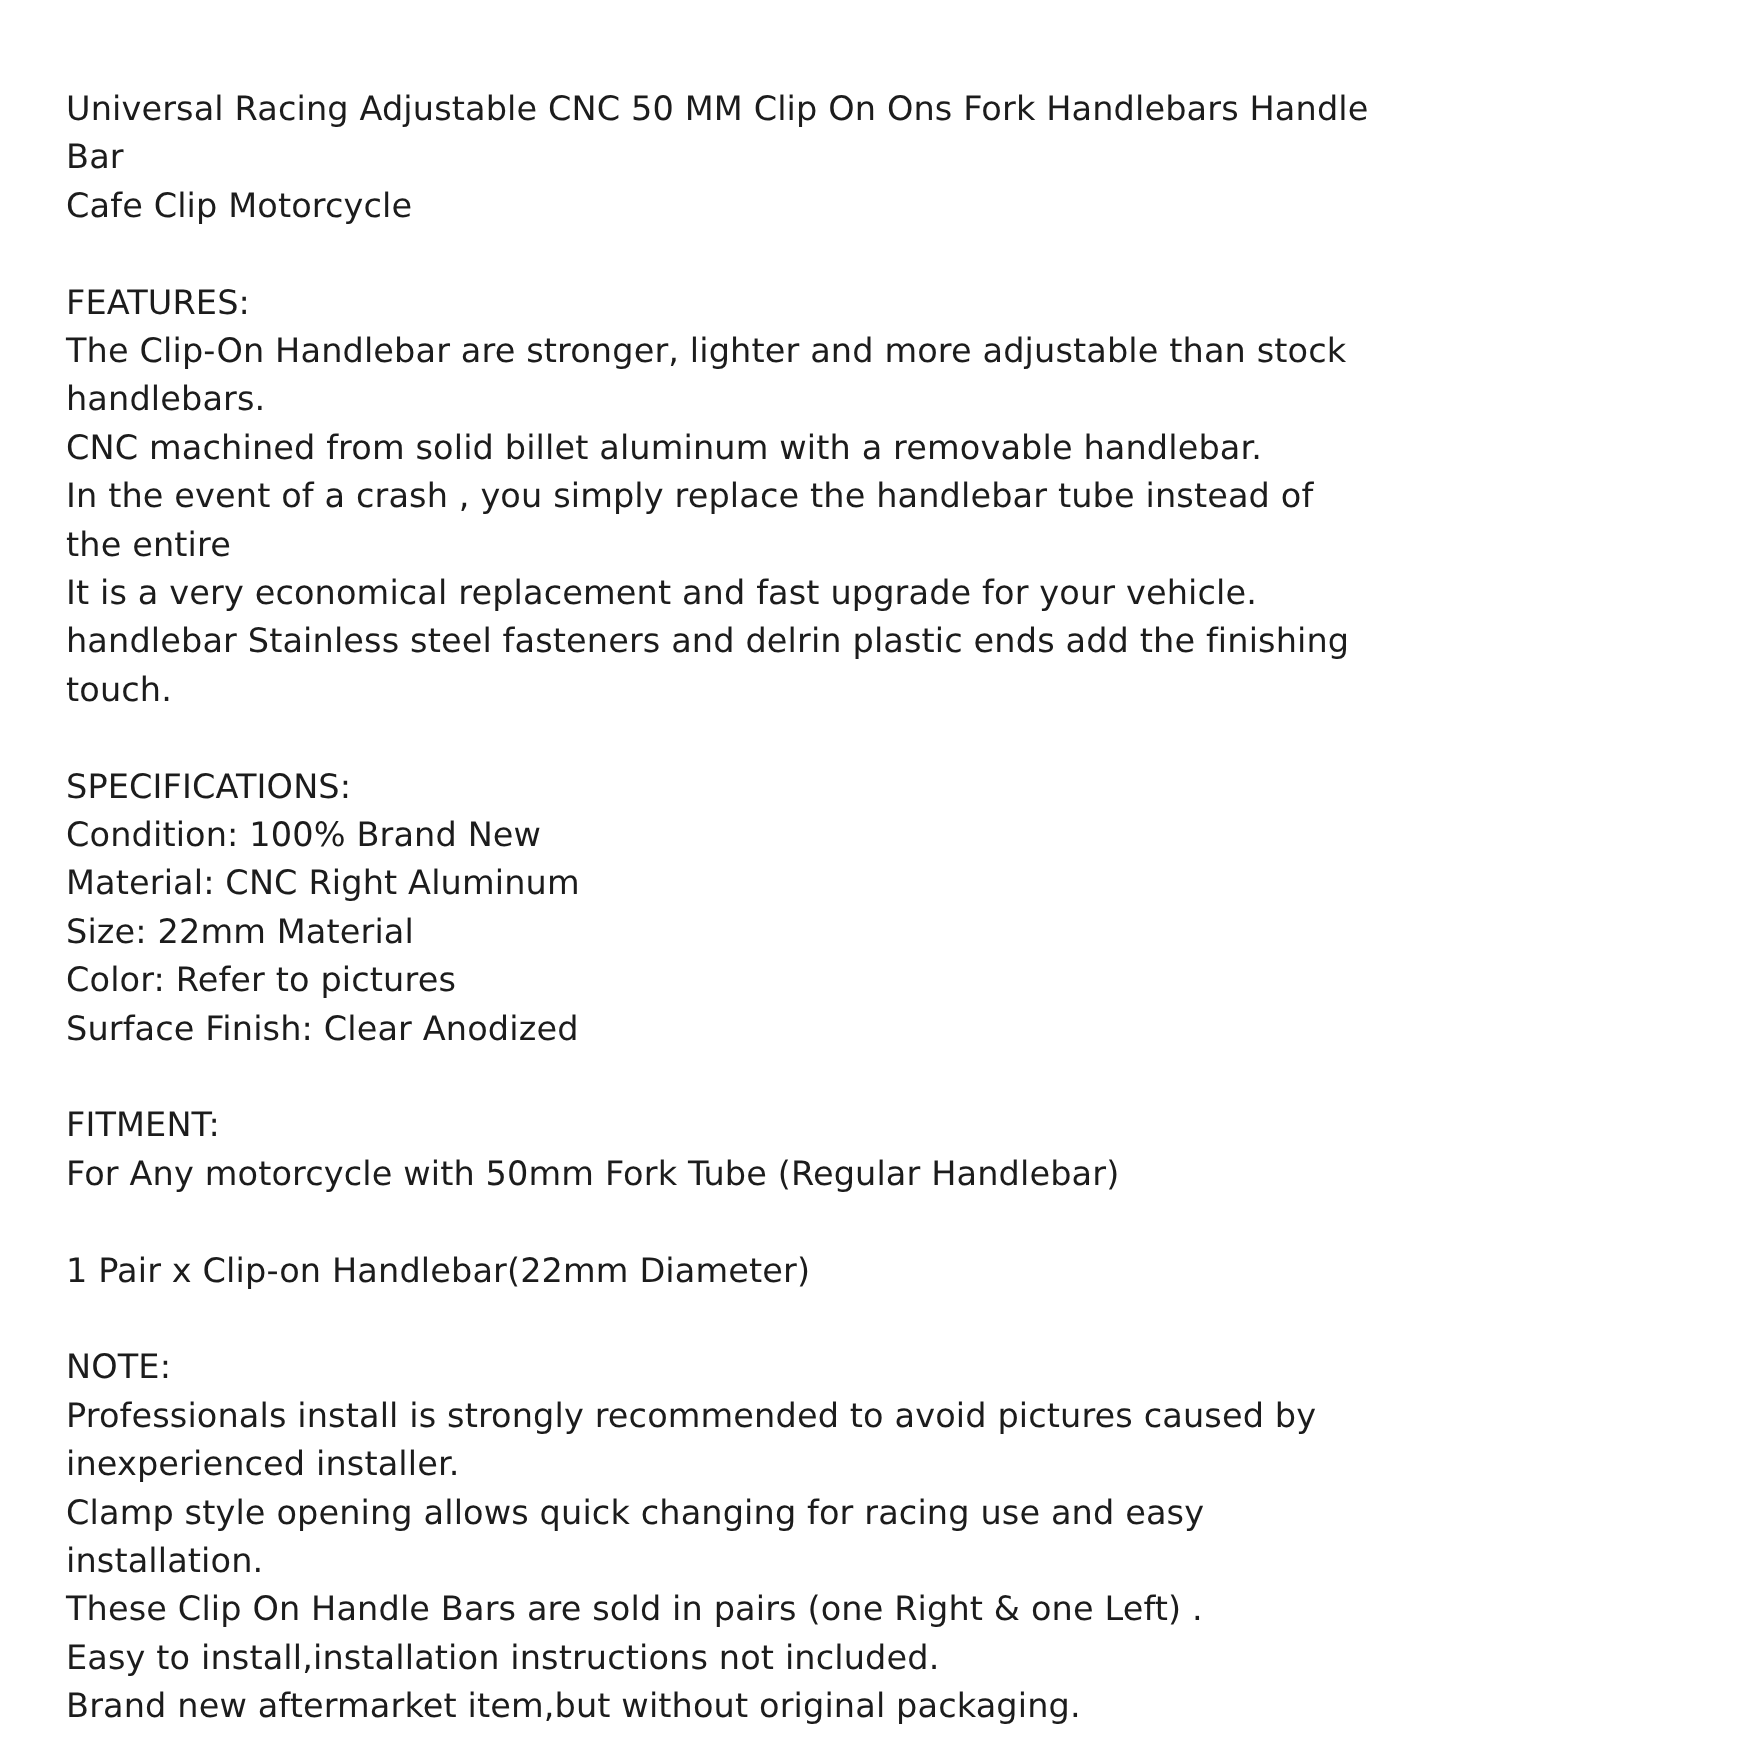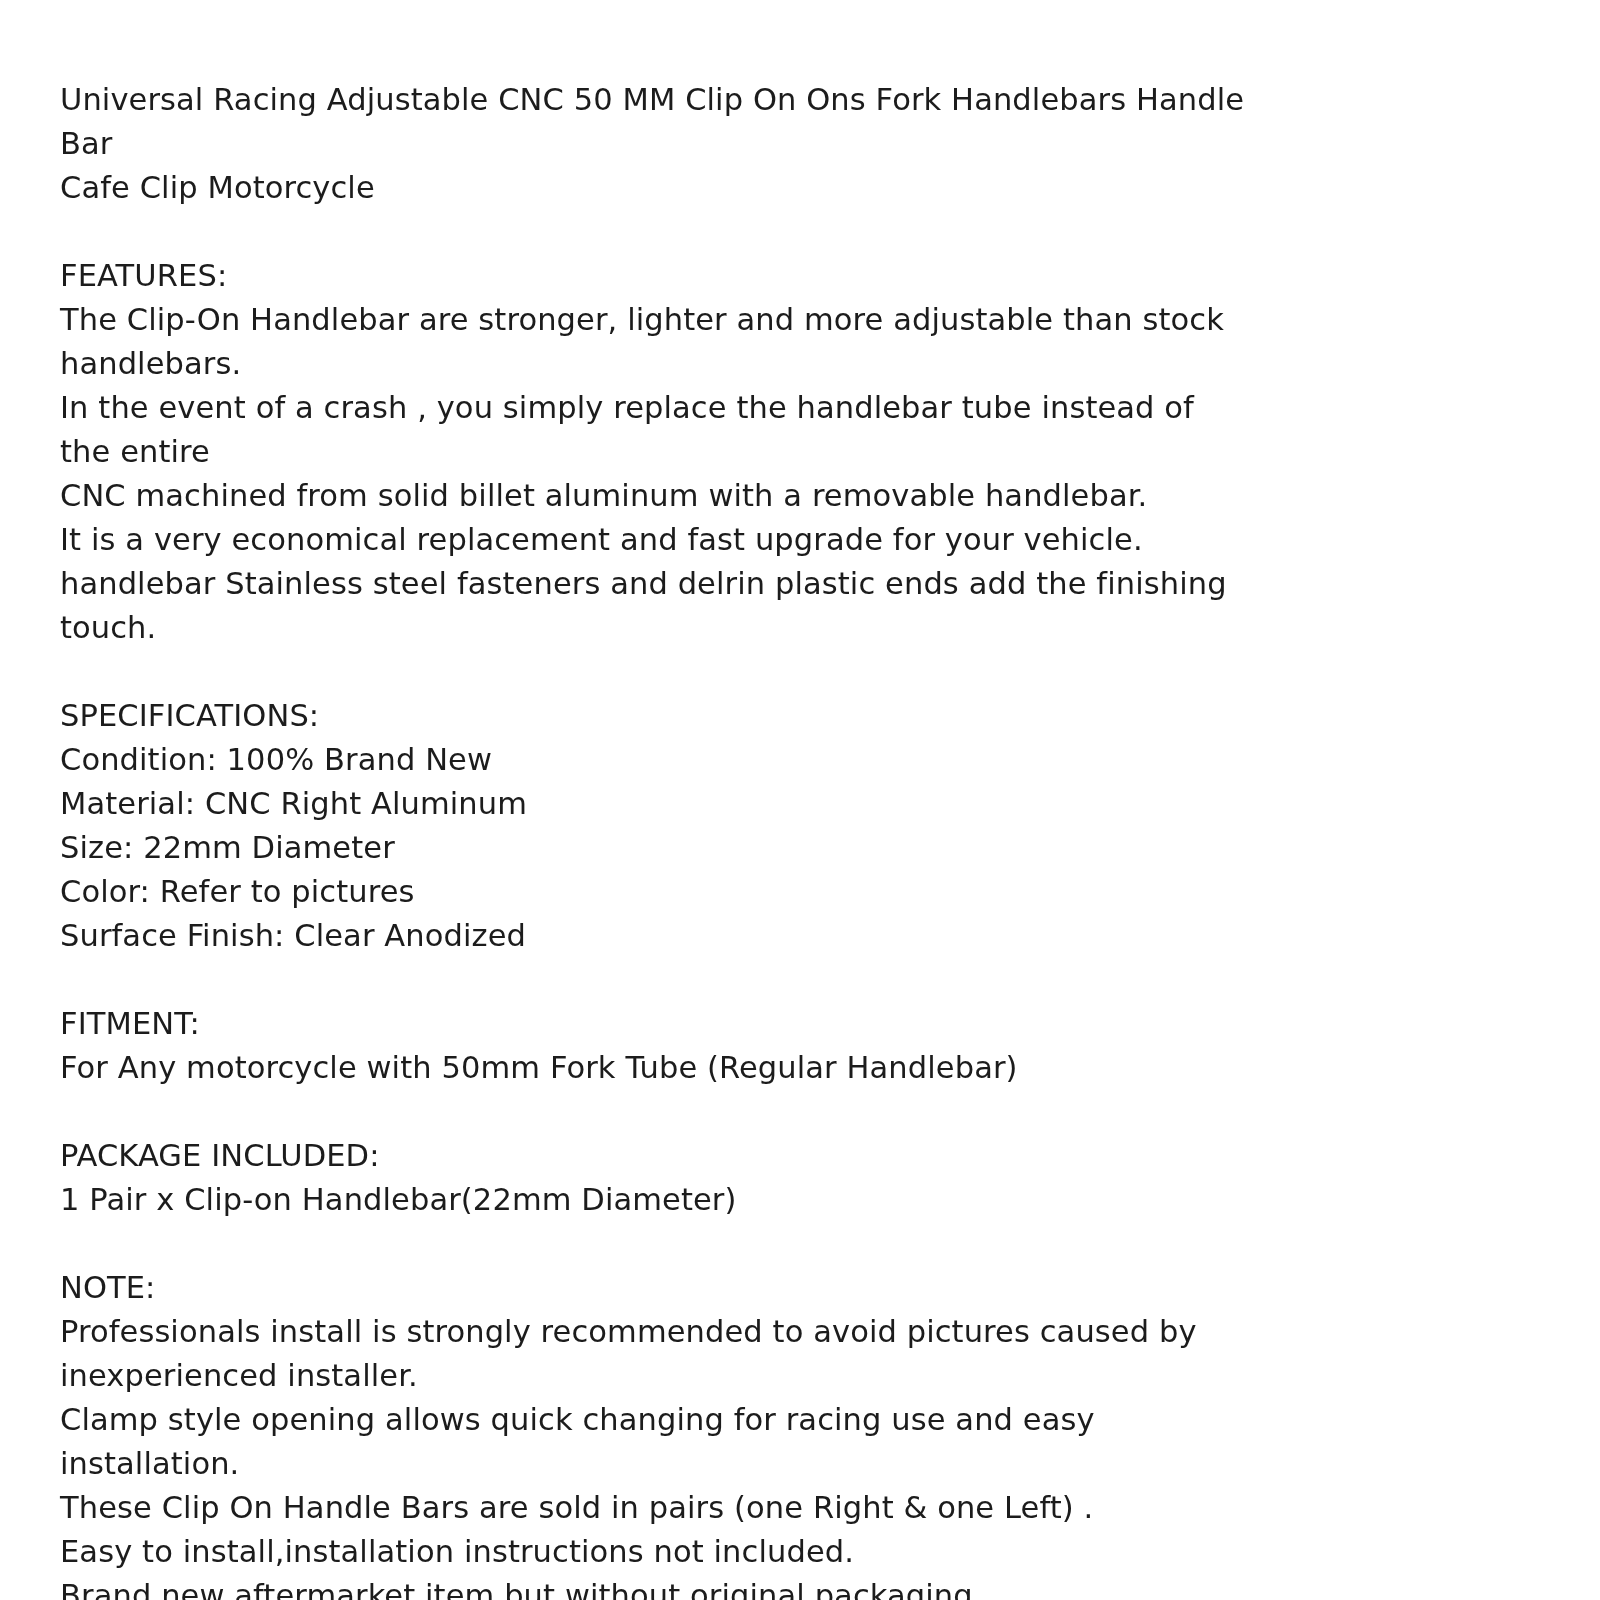--- a/index.html
+++ b/index.html
@@ -50,48 +50,47 @@
     <div class="title-block">
       <div class="line">Universal Racing Adjustable CNC 50 MM Clip On Ons Fork Handlebars Handle Bar</div>
       <div class="line">Cafe Clip Motorcycle</div>
     </div>
 
     <div class="spacer"></div>
 
     <div class="section">
       <div class="line">FEATURES:</div>
       <div class="line">The Clip-On Handlebar are stronger, lighter and more adjustable than stock handlebars.</div>
+      <div class="line">CNC machined from solid billet aluminum with a removable handlebar.</div>
       <div class="line">In the event of a crash , you simply replace the handlebar tube instead of the entire</div>
-      <div class="line">CNC machined from solid billet aluminum with a removable handlebar.</div>
       <div class="line">It is a very economical replacement and fast upgrade for your vehicle.</div>
       <div class="line">handlebar Stainless steel fasteners and delrin plastic ends add the finishing touch.</div>
     </div>
 
     <div class="spacer"></div>
 
     <div class="section">
       <div class="line">SPECIFICATIONS:</div>
       <div class="line">Condition: 100% Brand New</div>
       <div class="line">Material: CNC Right Aluminum</div>
-      <div class="line">Size: 22mm Diameter</div>
+      <div class="line">Size: 22mm Material</div>
       <div class="line">Color: Refer to pictures</div>
       <div class="line">Surface Finish: Clear Anodized</div>
     </div>
 
     <div class="spacer"></div>
 
     <div class="section">
       <div class="line">FITMENT:</div>
       <div class="line">For Any motorcycle with 50mm Fork Tube (Regular Handlebar)</div>
     </div>
 
     <div class="spacer"></div>
 
     <div class="section">
-      <div class="line">PACKAGE INCLUDED:</div>
       <div class="line">1 Pair x Clip-on Handlebar(22mm Diameter)</div>
     </div>
 
     <div class="spacer"></div>
 
     <div class="section">
       <div class="line">NOTE:</div>
       <div class="line">Professionals install is strongly recommended to avoid pictures caused by inexperienced installer.</div>
       <div class="line">Clamp style opening allows quick changing for racing use and easy installation.</div>
       <div class="line">These Clip On Handle Bars are sold in pairs (one Right &amp; one Left) .</div>

